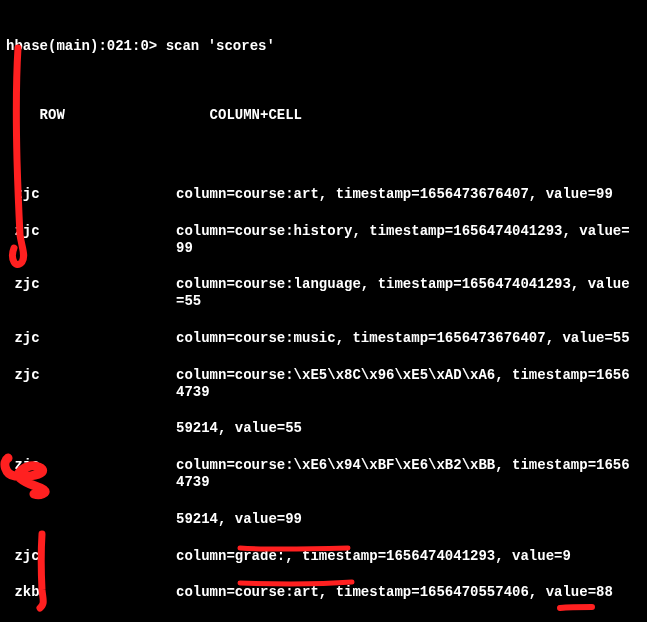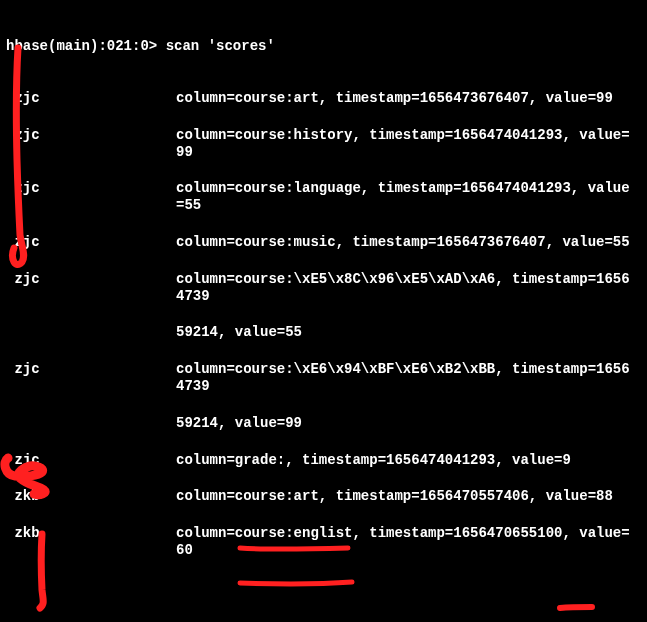--- a/index.html
+++ b/index.html
@@ -54,20 +54,23 @@
       height: 622px;
       pointer-events: none;
       z-index: 2;
     }
   </style>
 </head>
 <body>
 
 <div class="terminal">
   <div class="prompt-line">hbase(main):021:0&gt; scan 'scores'</div>
+  <div class="header-line">
+    <span class="row-col">ROW</span><span>COLUMN+CELL</span>
+  </div>
   <div id="rows-container"><div class="data-line"><span class="row-col"> zjc</span><span class="cell-col">column=course:art, timestamp=1656473676407, value=99</span></div><div class="data-line"><span class="row-col"> zjc</span><span class="cell-col">column=course:history, timestamp=1656474041293, value=99</span></div><div class="data-line"><span class="row-col"> zjc</span><span class="cell-col">column=course:language, timestamp=1656474041293, value=55</span></div><div class="data-line"><span class="row-col"> zjc</span><span class="cell-col">column=course:music, timestamp=1656473676407, value=55</span></div><div class="data-line"><span class="row-col"> zjc</span><span class="cell-col">column=course:\xE5\x8C\x96\xE5\xAD\xA6, timestamp=16564739</span></div><div class="data-line"><span class="row-col"></span><span class="cell-col">59214, value=55</span></div><div class="data-line"><span class="row-col"> zjc</span><span class="cell-col">column=course:\xE6\x94\xBF\xE6\xB2\xBB, timestamp=16564739</span></div><div class="data-line"><span class="row-col"></span><span class="cell-col">59214, value=99</span></div><div class="data-line"><span class="row-col"> zjc</span><span class="cell-col">column=grade:, timestamp=1656474041293, value=9</span></div><div class="data-line"><span class="row-col"> zkb</span><span class="cell-col">column=course:art, timestamp=1656470557406, value=88</span></div><div class="data-line"><span class="row-col"> zkb</span><span class="cell-col">column=course:englist, timestamp=1656470655100, value=60</span></div></div>
 </div>
 
 <svg class="annotations" width="647" height="622">
 
   <path d="M 18 48 C 16 80 16 120 17 160 C 18 195 19 215 20 235 C 22 248 26 256 22 262 C 15 270 10 258 14 248" stroke="#ff2020" stroke-width="7" fill="none" stroke-linecap="round"></path>
 
   <path d="M 8 458 C 2 462 5 475 15 476 C 25 477 38 476 42 472 C 45 468 35 465 30 466 C 25 467 15 472 20 478 C 28 485 38 486 44 490 C 48 493 40 496 34 494" stroke="#ff2020" stroke-width="9" fill="none" stroke-linecap="round"></path>
 
   <path d="M 42 534 C 41 550 41 570 42 590 C 43 600 45 604 40 608" stroke="#ff2020" stroke-width="7" fill="none" stroke-linecap="round"></path>

